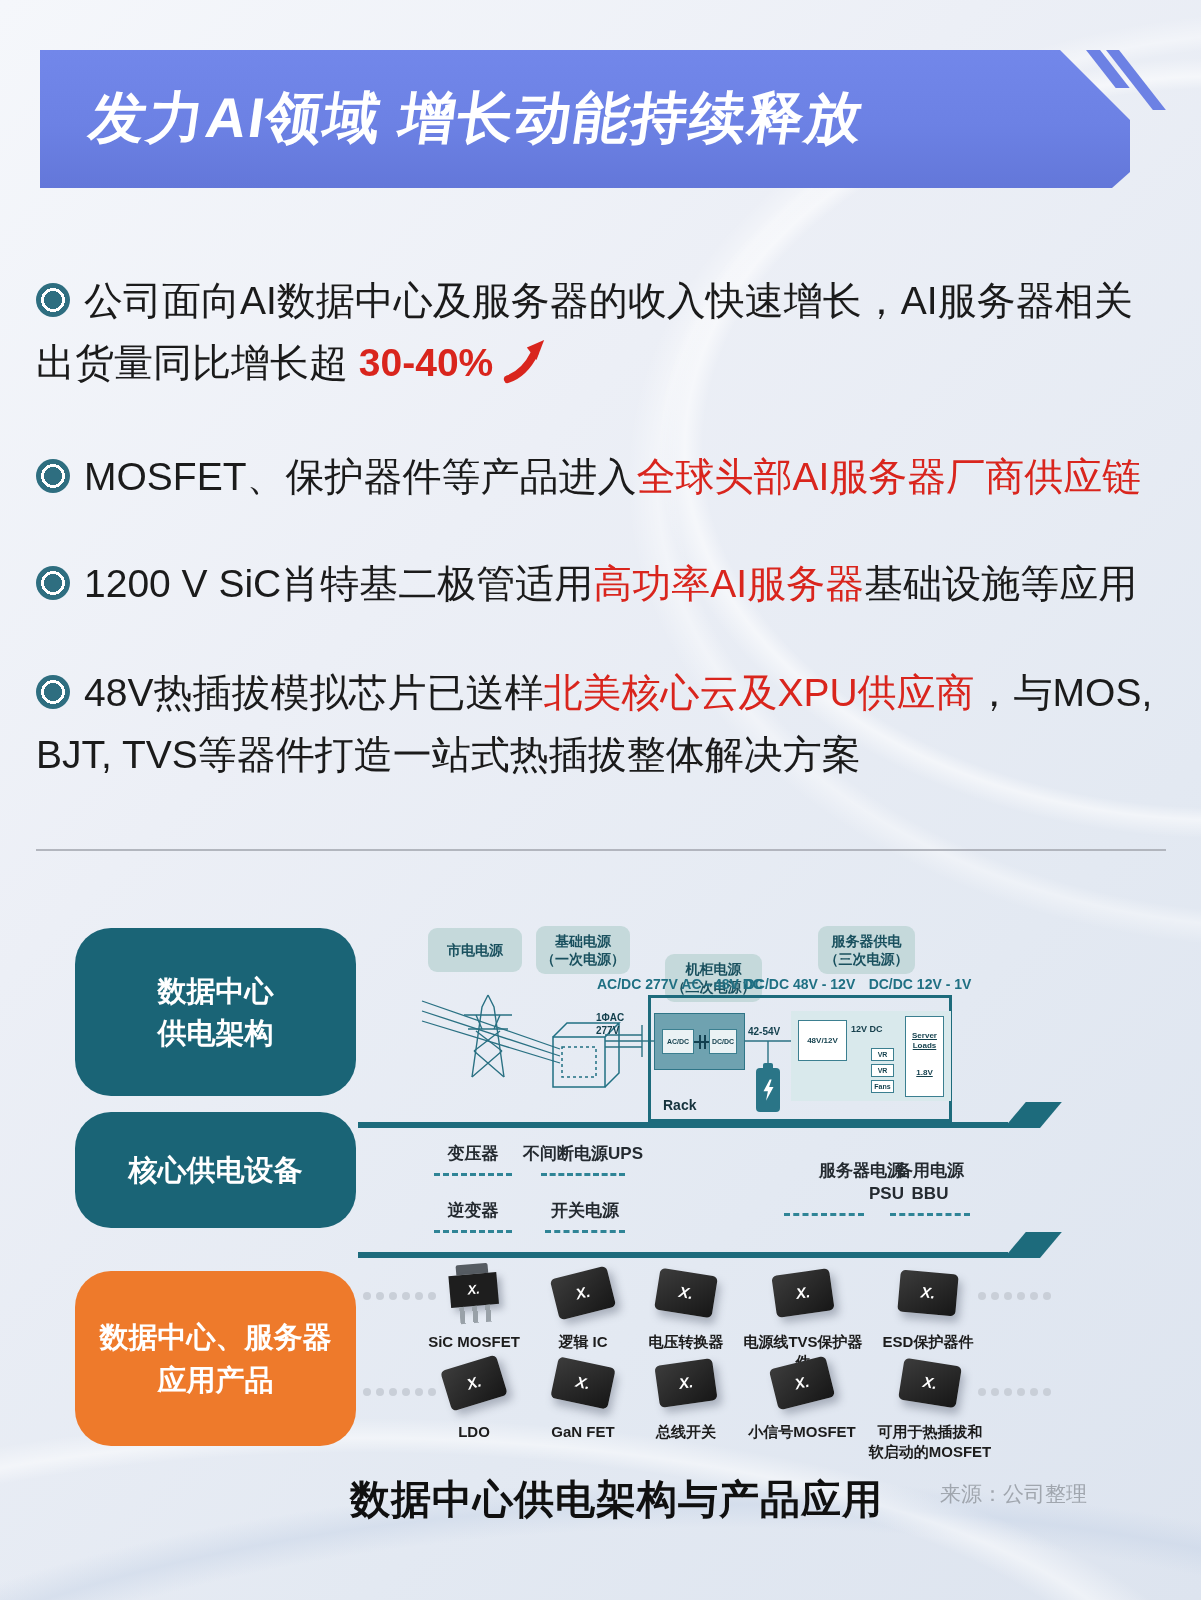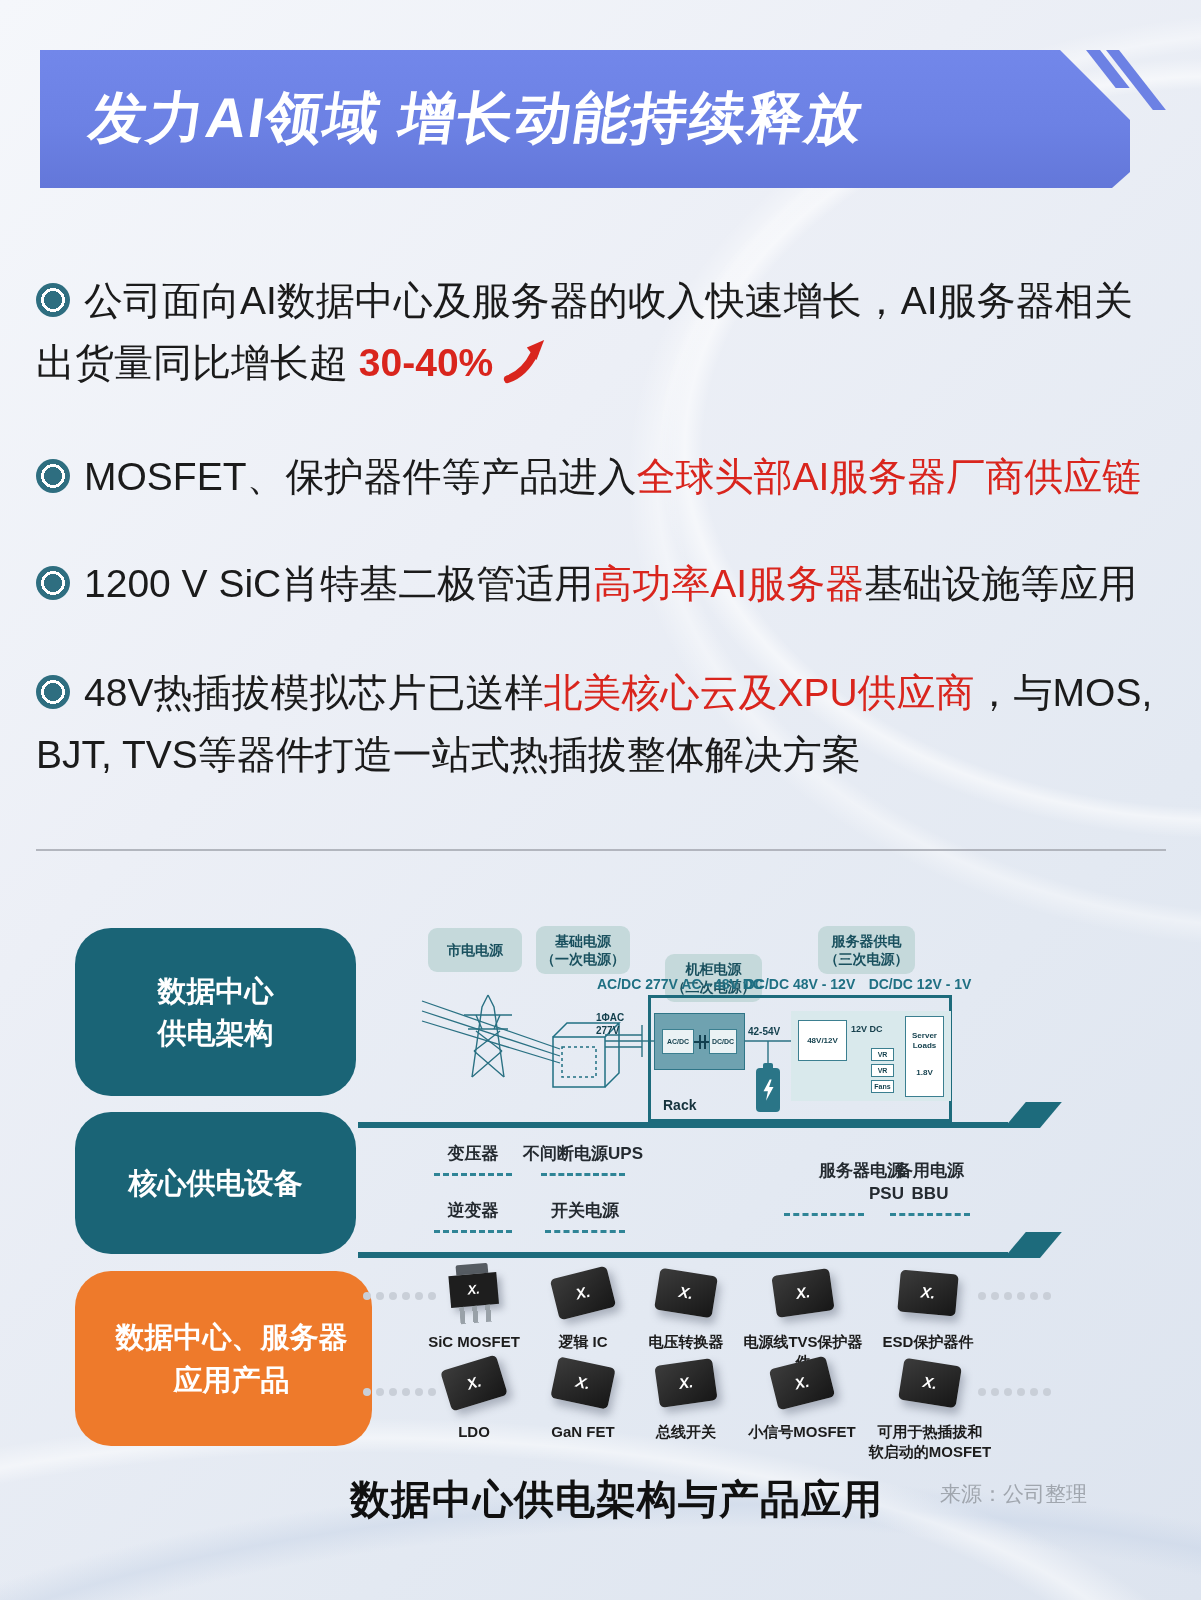--- a/index.html
+++ b/index.html
@@ -39,22 +39,22 @@
 
   .hr-thin{position:absolute;left:36px;top:849px;width:1130px;border-top:2px solid #a8acb4;opacity:.85;}
 
   
   .sidebox{position:absolute;left:75px;width:281px;border-radius:36px;display:flex;
            align-items:center;justify-content:center;text-align:center;color:#fff;
            font-size:29px;font-weight:700;line-height:1.45;white-space:pre-line;}
   .sb-teal{background:#1a6476;}
   .sb-orange{background:#ee7a2b;}
   .sb1{top:928px;height:168px;}
-  .sb2{top:1112px;height:142px;}
-  .sb3{top:1271px;height:175px;padding-left:16px;}
+  .sb2{top:1112px;height:116px;}
+  .sb3{top:1271px;height:175px;}
 
   
   .stage{position:absolute;background:#c5d9db;border-radius:9px;color:#19505e;
          font-size:14px;font-weight:600;line-height:1.3;display:flex;align-items:center;
          justify-content:center;text-align:center;white-space:pre-line;}
   .conv{position:absolute;width:200px;text-align:center;font-size:14px;font-weight:700;color:#207083;}
   .arch-svg{position:absolute;left:420px;top:985px;}
   .rack{position:absolute;left:648px;top:995px;width:304px;height:127px;border:3px solid #1d6b7c;box-sizing:border-box;}
   .rack-label{position:absolute;left:12px;bottom:6px;font-size:14px;font-weight:700;color:#15323c;}
   .midbox{position:absolute;left:654px;top:1013px;width:91px;height:57px;background:#6fa2b0;border:1px solid #2f7587;box-sizing:border-box;}
@@ -62,21 +62,21 @@
         font-size:7px;font-weight:700;display:flex;align-items:center;justify-content:center;}
   .acdc{left:7px;top:15px;width:32px;height:25px;}
   .dcdc{left:54px;top:15px;width:28px;height:25px;}
   .cap-wire{position:absolute;left:39px;top:27px;width:16px;height:2px;background:#124050;}
   .cap-bar{position:absolute;top:21px;width:2px;height:14px;background:#124050;}
   .panel{position:absolute;left:791px;top:1011px;width:160px;height:90px;background:#d9e9ec;}
   .conv4812{left:7px;top:9px;width:49px;height:41px;background:#fff;font-size:8px;}
   .rail12{position:absolute;left:60px;top:13px;font-size:9px;font-weight:700;color:#17404d;}
   .vrbox{width:23px;height:13px;background:#fff;}
   .vr1{left:80px;top:37px;} .vr2{left:80px;top:53px;} .fans{left:80px;top:69px;}
-  .srv{left:114px;top:5px;width:39px;height:81px;background:#fff;flex-direction:column;justify-content:flex-start;}
+  .srv{left:114px;top:5px;width:39px;height:81px;background:#fff;flex-direction:column;justify-content:flex-start;text-decoration:underline;}
   .srv .t1{margin-top:14px;font-size:8px;font-weight:700;white-space:pre-line;text-align:center;line-height:1.3;}
   .srv .t2{margin-top:16px;font-size:8px;font-weight:700;}
   .vlabel{position:absolute;font-size:10px;font-weight:700;color:#123f4c;line-height:1.25;white-space:pre-line;}
   .battery{position:absolute;left:756px;top:1068px;width:24px;height:44px;background:#2a7587;border-radius:4px;
            display:flex;align-items:center;justify-content:center;}
   .battery::before{content:"";position:absolute;top:-5px;left:7px;width:10px;height:5px;background:#2a7587;border-radius:2px 2px 0 0;}
 
   
   .tdiv{position:absolute;left:358px;width:650px;height:6px;background:#1d6b7c;}
   .tdiv-cap{position:absolute;width:36px;height:26px;background:#1d6b7c;transform:skewX(-40deg);transform-origin:bottom left;}

